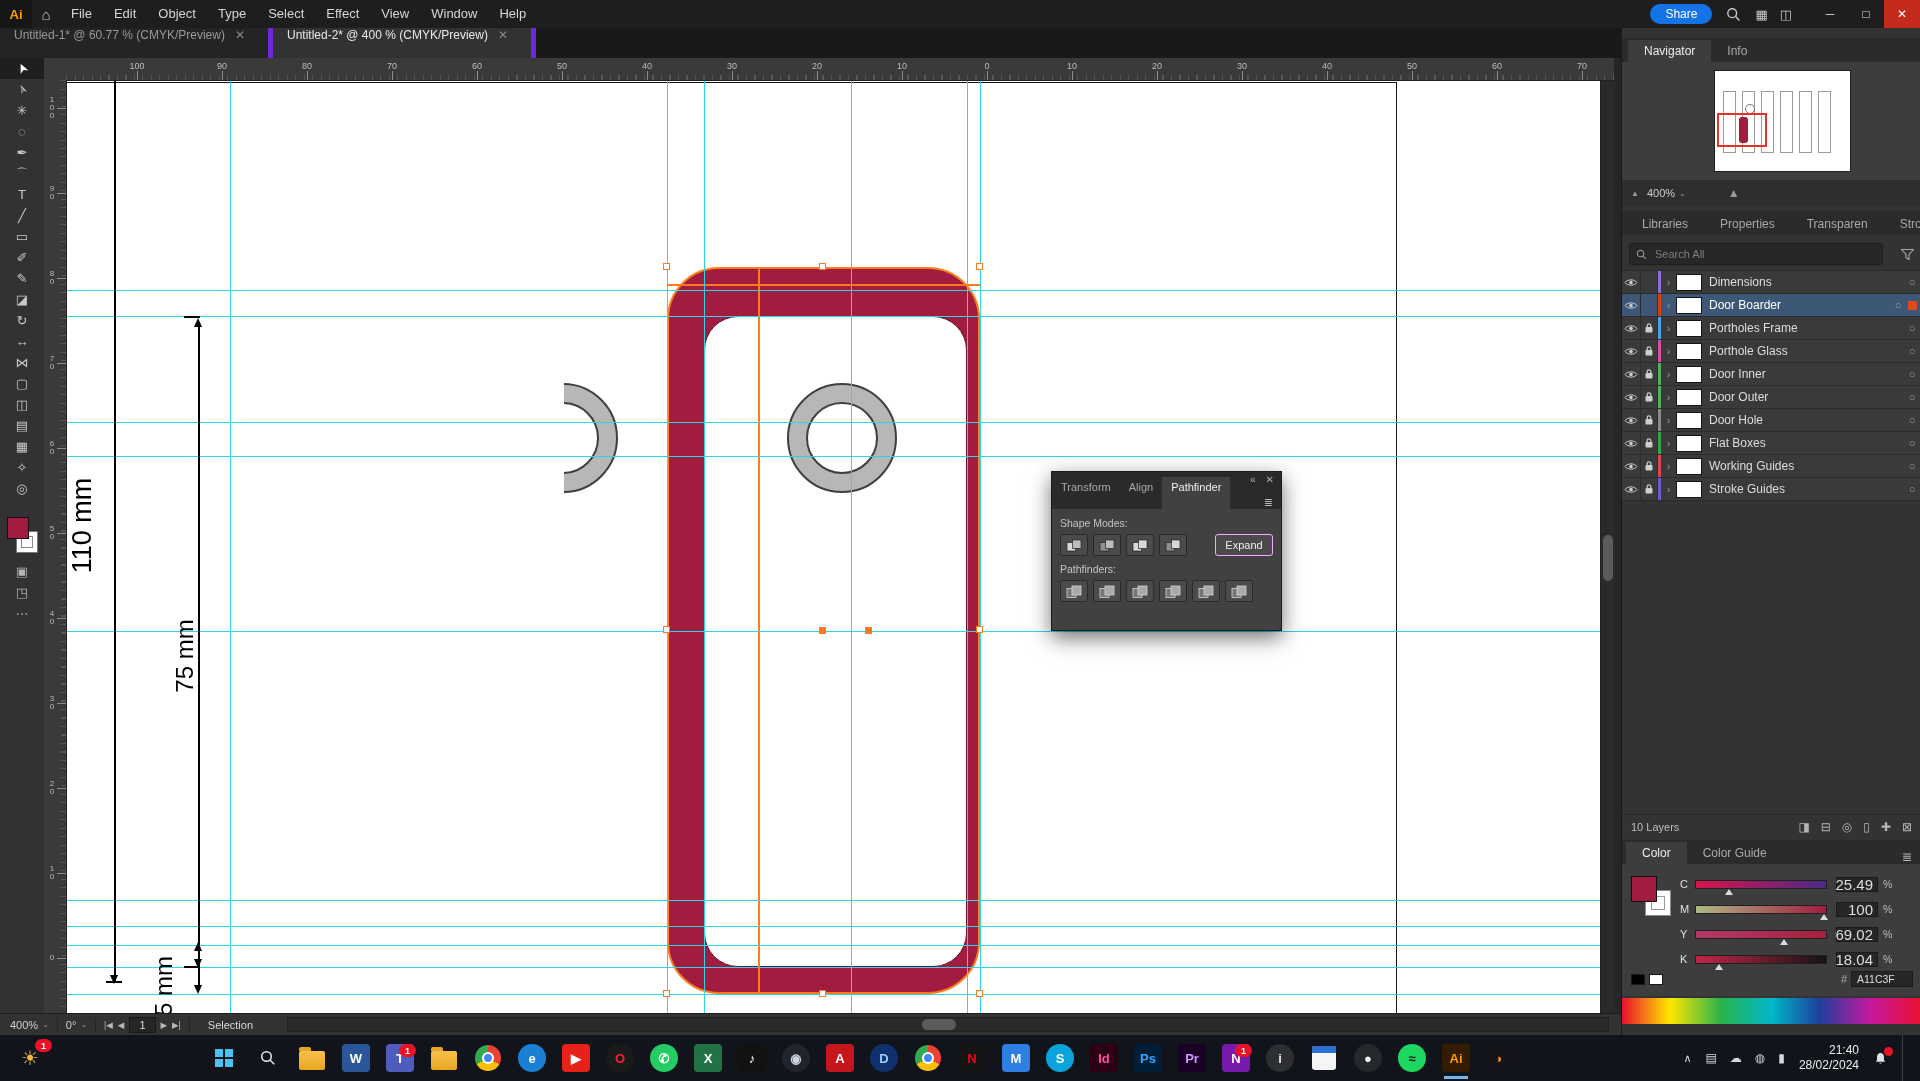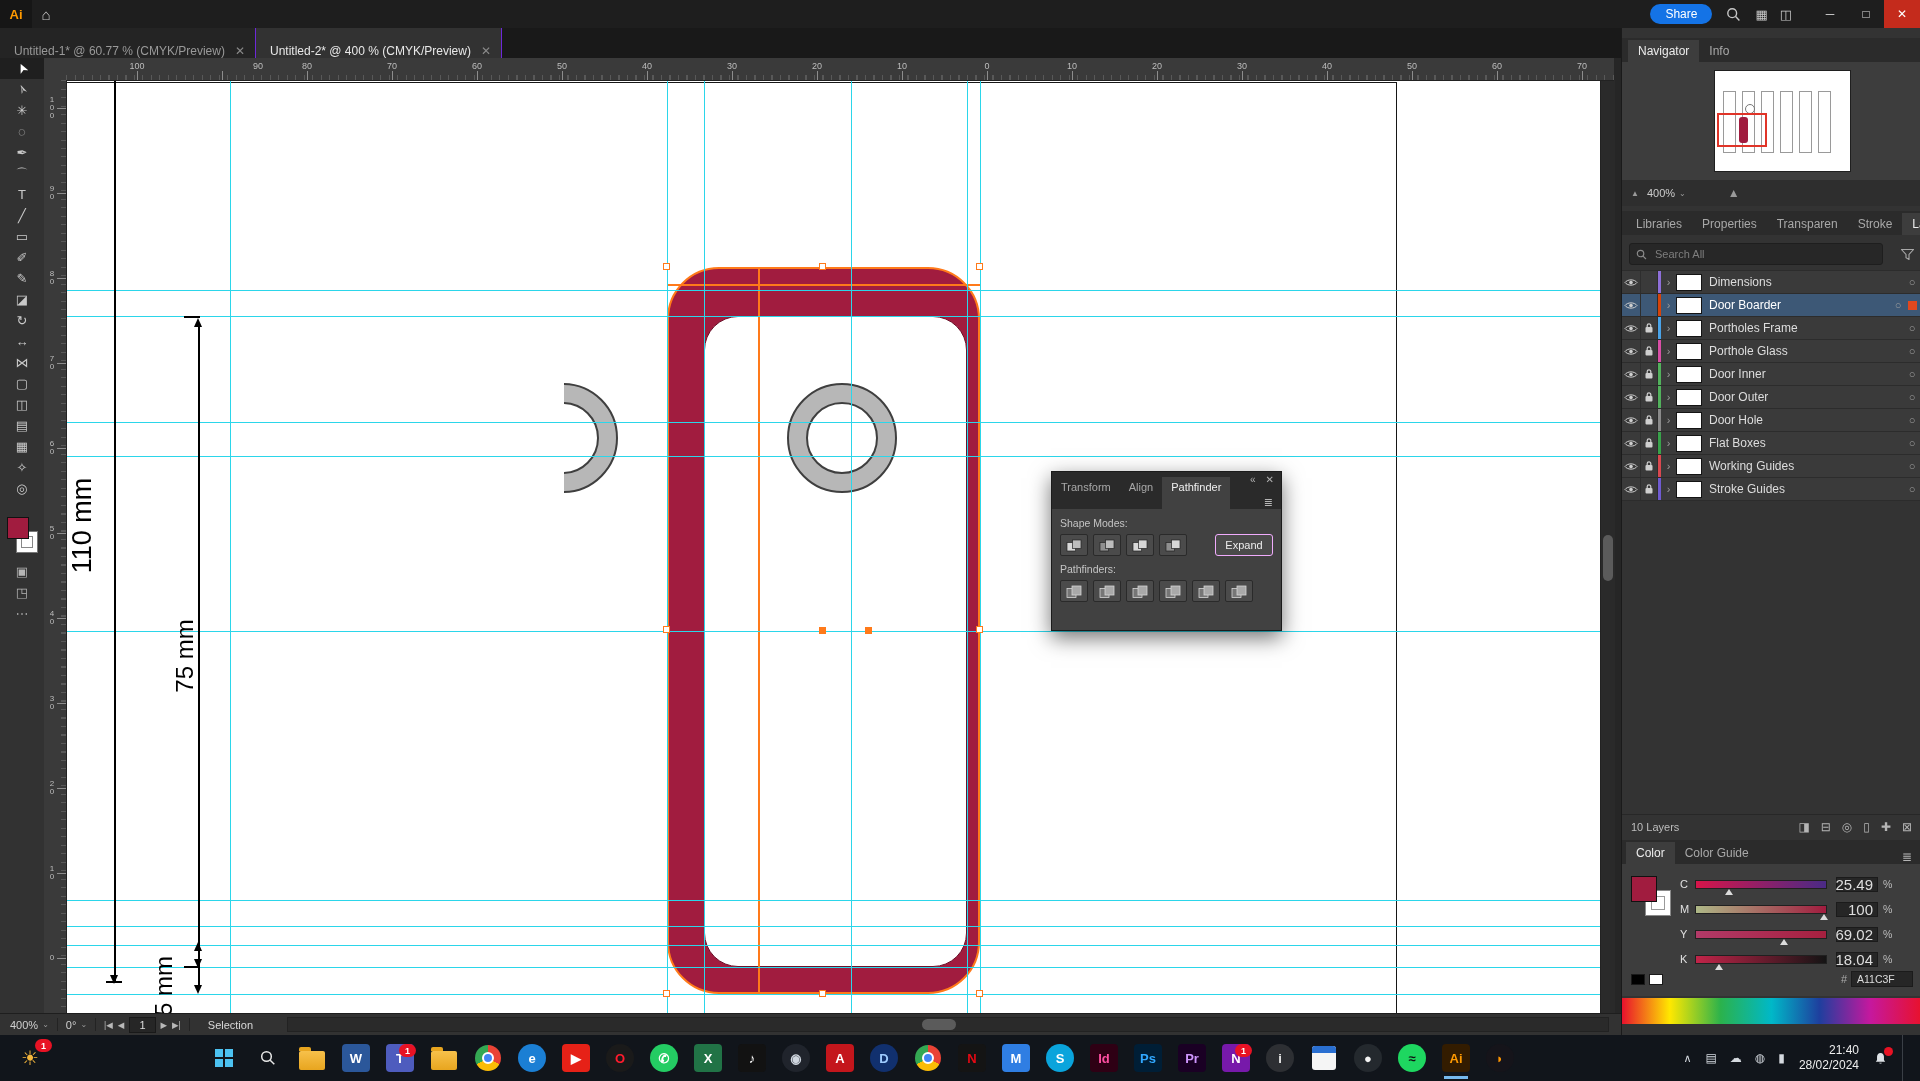--- a/index.html
+++ b/index.html
@@ -15,21 +15,21 @@
   .menu-item{padding:0 11px;line-height:28px;cursor:default}
   .mb-right{margin-left:auto;display:flex;align-items:center;gap:14px}
   .share-btn{background:#1473E6;color:#fff;border-radius:13px;padding:3px 15px;font-size:12px}
   .mb-ico{color:#c8c8c8;font-size:13px}
   .win-ctl{display:flex;margin-left:6px}
   .win-btn{width:36px;height:28px;display:flex;align-items:center;justify-content:center;color:#ddd;font-size:12px}
   .win-close{background:#c42b1c;color:#fff}
 
   
   .tabbar{position:absolute;left:0;top:28px;width:1621px;height:30px;background:#191919;display:flex;z-index:29}
-  .doc-tab{display:flex;align-items:flex-end;gap:10px;padding:0 10px 0 14px;font-size:12px;color:#999;background:#242424;border-right:1px solid #6d28d9}
+  .doc-tab{display:flex;align-items:flex-start;gap:10px;padding:0 23px 0 14px;font-size:12px;color:#999;background:#242424;border-right:5px solid #6d28d9}
   .doc-tab.active{background:#323232;color:#e8e8e8}
   .tab-close{color:#8a8a8a;font-size:12px}
 
   
   .toolbar{position:absolute;left:0;top:58px;width:44px;height:955px;background:#323232;border-right:1px solid #222;z-index:20}
   .tool{width:44px;height:21px;display:flex;align-items:center;justify-content:center;color:#c9c9c9;font-size:13px}
   .tool.active{background:#1f1f1f;color:#fff}
   .tool .rot{display:inline-block;transform:rotate(-115deg)}
   .tb-fs{position:relative;width:44px;height:50px;margin-top:12px}
   .tb-stroke{position:absolute;left:16px;top:20px;width:20px;height:20px;background:#fff;border:1px solid #777;box-shadow:inset 0 0 0 4px #fff,inset 0 0 0 5px #888}
@@ -95,21 +95,21 @@
   .sb-div{width:1px;height:13px;background:#232323;margin:0 8px}
   .sb-nav{display:flex;align-items:center;gap:5px}
   .nav-ico{color:#b9b9b9;font-size:8.5px}
   .ab-field{background:#262626;border:1px solid #191919;padding:1px 9px;color:#ddd}
   .sb-status{margin:0 10px;color:#d8d8d8}
   .hscroll{flex:1;height:13px;background:#2a2a2a;border:1px solid #222;margin:0 12px 0 24px;position:relative}
   .hthumb{position:absolute;left:48%;width:34px;top:1px;bottom:1px;background:#5b5b5b;border-radius:6px}
 
   
   .rpanel{position:absolute;left:1621px;top:28px;width:299px;height:1007px;background:#333;border-left:1px solid #1a1a1a;z-index:25;font-size:12px}
-  .ptab{padding:4px 10px;color:#a8a8a8;font-size:12px}
+  .ptab{padding:4px 16px;color:#a8a8a8;font-size:12px}
   .ptab.active{background:#3d3d3d;color:#ececec}
   .pmenu{margin-left:auto;padding:0 9px;color:#b5b5b5}
   .nav-tabs{position:absolute;left:0;top:10px;width:100%;height:24px;background:#2b2b2b;display:flex;align-items:flex-end;padding-left:6px;box-sizing:border-box}
   .nav-body{position:absolute;left:0;top:34px;width:100%;height:118px;background:#3d3d3d}
   .nav-thumb{position:absolute;left:93px;top:9px;width:135px;height:100px;background:#fff;box-shadow:0 0 0 1px #1f1f1f}
   .slat{position:absolute;top:20px;width:13px;height:62px;border:1px solid #9a9a9a;box-sizing:border-box}
   .nav-view{position:absolute;left:2px;top:42px;width:50px;height:34px;border:2px solid #e03428;box-sizing:border-box}
   .nav-door{position:absolute;left:24px;top:46px;width:9px;height:26px;background:var(--door);border-radius:3px}
   .nav-ring{position:absolute;left:30px;top:33px;width:8px;height:8px;border:1.5px solid #777;border-radius:50%}
   .nav-zoom{position:absolute;left:0;top:152px;width:100%;height:26px;background:#2e2e2e;display:flex;align-items:center;gap:8px;padding:0 9px;box-sizing:border-box;color:#ccc;font-size:11px}
@@ -181,20 +181,31 @@
   .desk-sliver{width:5px;height:46px;border-left:1px solid #3a3f46}
 </style>
 </head>
 <body>
 
 <div id="app">
 
   <div class="menubar">
     <div class="ai-badge">Ai</div>
     <div class="home">⌂</div>
+    <div class="menus" id="menus">
+        <div class="menu-item">File</div>
+        <div class="menu-item">Edit</div>
+        <div class="menu-item">Object</div>
+        <div class="menu-item">Type</div>
+        <div class="menu-item">Select</div>
+        <div class="menu-item">Effect</div>
+        <div class="menu-item">View</div>
+        <div class="menu-item">Window</div>
+        <div class="menu-item">Help</div>
+      </div>
     <div class="mb-right">
       <div class="share-btn">Share</div>
       <svg width="15" height="15" viewBox="0 0 15 15">
         <circle cx="6.2" cy="6.2" r="4.4" fill="none" stroke="#c8c8c8" stroke-width="1.4"></circle>
         <line x1="9.6" y1="9.6" x2="13.4" y2="13.4" stroke="#c8c8c8" stroke-width="1.4"></line>
       </svg>
       <span id="mbIcons" style="display:flex;gap:12px">
           <span class="mb-ico">▦</span>
           <span class="mb-ico">◫</span>
         </span>
@@ -288,21 +299,21 @@
       <div class="tool extra">▣</div>
       <div class="tool extra">◳</div>
       <div class="tool extra">⋯</div>
     </div>
 
   <div class="ruler-corner"></div>
   <div class="ruler-h" id="rulerH">
       <div class="rtick" style="left: 71px;"></div>
       <div class="rl" style="left: 71px;">100</div>
       <div class="rtick" style="left: 156px;"></div>
-      <div class="rl" style="left: 156px; margin-left: 36px;">90</div>
+      <div class="rl" style="left: 156px;">90</div>
       <div class="rtick" style="left: 241px;"></div>
       <div class="rl" style="left: 241px; text-align: right;">80</div>
       <div class="rtick" style="left: 326px;"></div>
       <div class="rl" style="left: 326px;">70</div>
       <div class="rtick" style="left: 411px;"></div>
       <div class="rl" style="left: 411px;">60</div>
       <div class="rtick" style="left: 496px;"></div>
       <div class="rl" style="left: 496px;">50</div>
       <div class="rtick" style="left: 581px;"></div>
       <div class="rl" style="left: 581px;">40</div>

